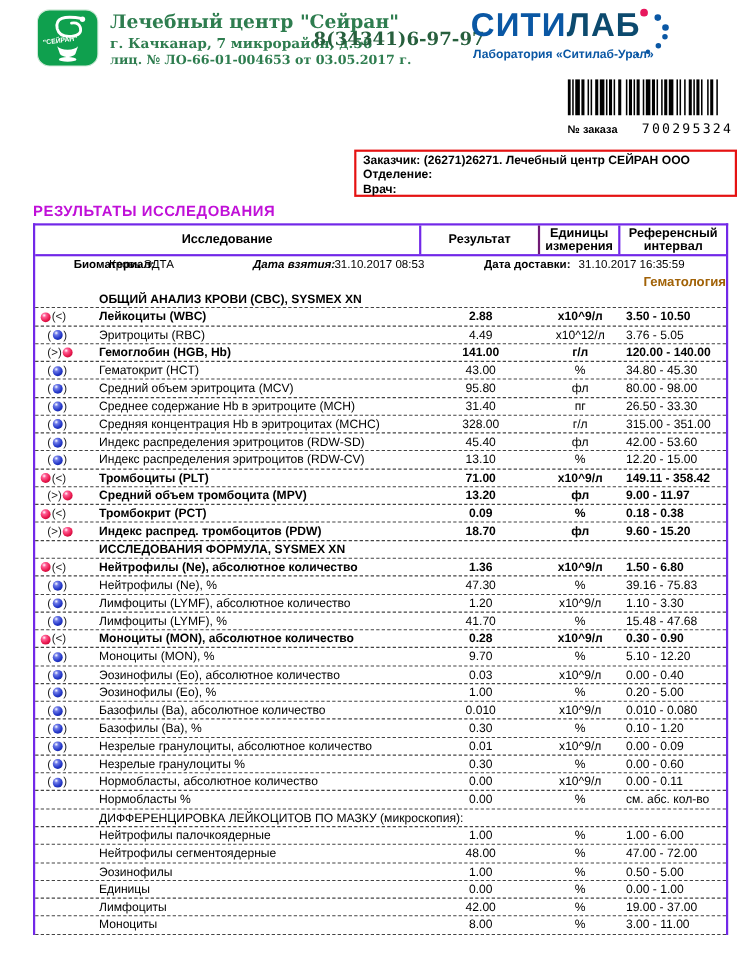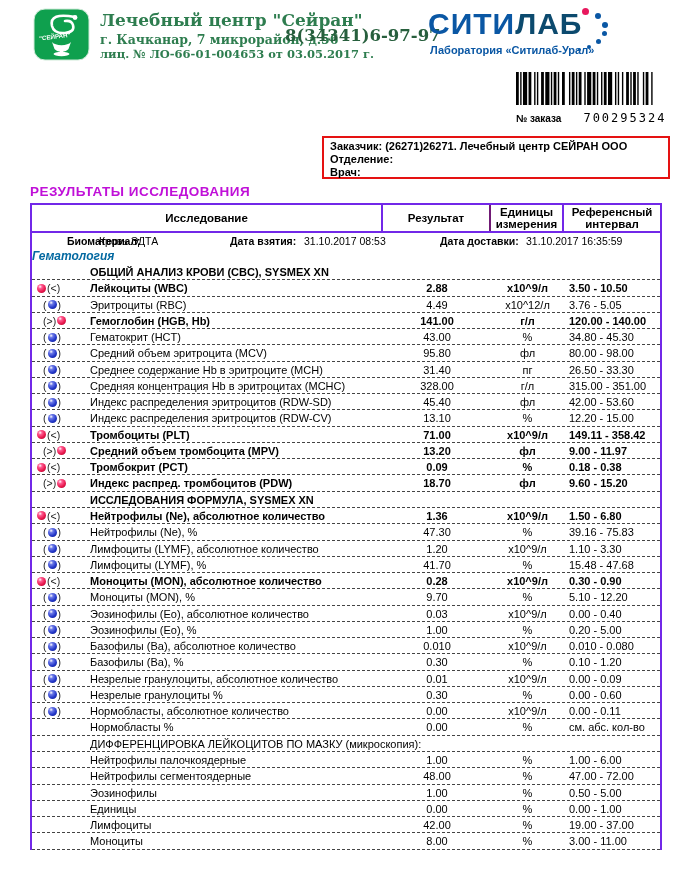--- a/index.html
+++ b/index.html
@@ -36,24 +36,24 @@
   #table-header .hcell{box-sizing:border-box;display:flex;align-items:center;justify-content:center;text-align:center;font-weight:bold;font-size:11.5px;line-height:12px;color:#000;}
   .hc-name{width:351px;border-right:2px solid #7228e8;}
   .hc-result{width:108px;border-right:2px solid #701a75;}
   .hc-units{width:73px;border-right:2px solid #7228e8;}
   .hc-ref{flex:1;}
 
   #info-row{position:relative;height:16px;font-size:10.5px;color:#000;}
   #info-row span{position:absolute;top:2px;white-space:nowrap;}
   .ilabel{font-weight:bold;}
   #biomaterial-label{left:19px;padding-left:16px;}   #biomaterial-value{left:67px;}
-  #taken-label{left:198px;}       #taken-value{left:272px;}
+  #taken-label{left:198px;font-style:italic;}       #taken-value{left:272px;}
   #delivered-label{left:408px;}   #delivered-value{left:494px;}
 
-  #group-row{height:15px;text-align:left;font-weight:bold;font-size:12px;color:#0369a1;font-style:italic;}
+  #group-row{height:15px;text-align:right;font-weight:bold;font-size:12px;color:#a16207;}
 
   
   .trow{position:relative;height:15.28px;border-bottom:1px dashed #444;font-size:11px;color:#000;}
   .trow.bold .cell{font-weight:bold;}
   .cell{position:absolute;top:1px;white-space:nowrap;line-height:14px;}
   .cell-name{left:58px;width:293px;overflow:visible;}
   .cell-name.section{width:560px;}
   .cell-result{left:351px;width:108px;text-align:center;}
   .cell-units{left:459px;width:73px;text-align:center;}
   .cell-ref{left:537px;width:92px;text-align:left;}

